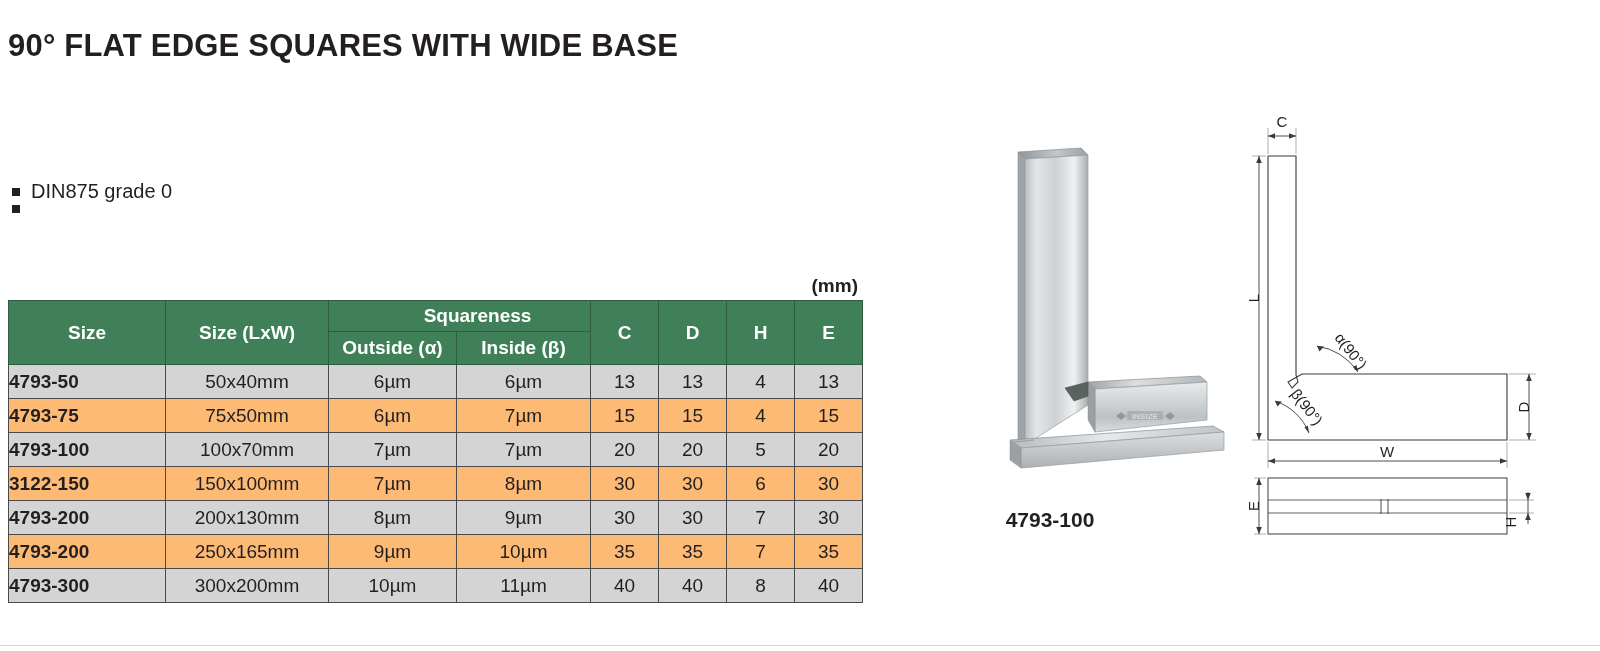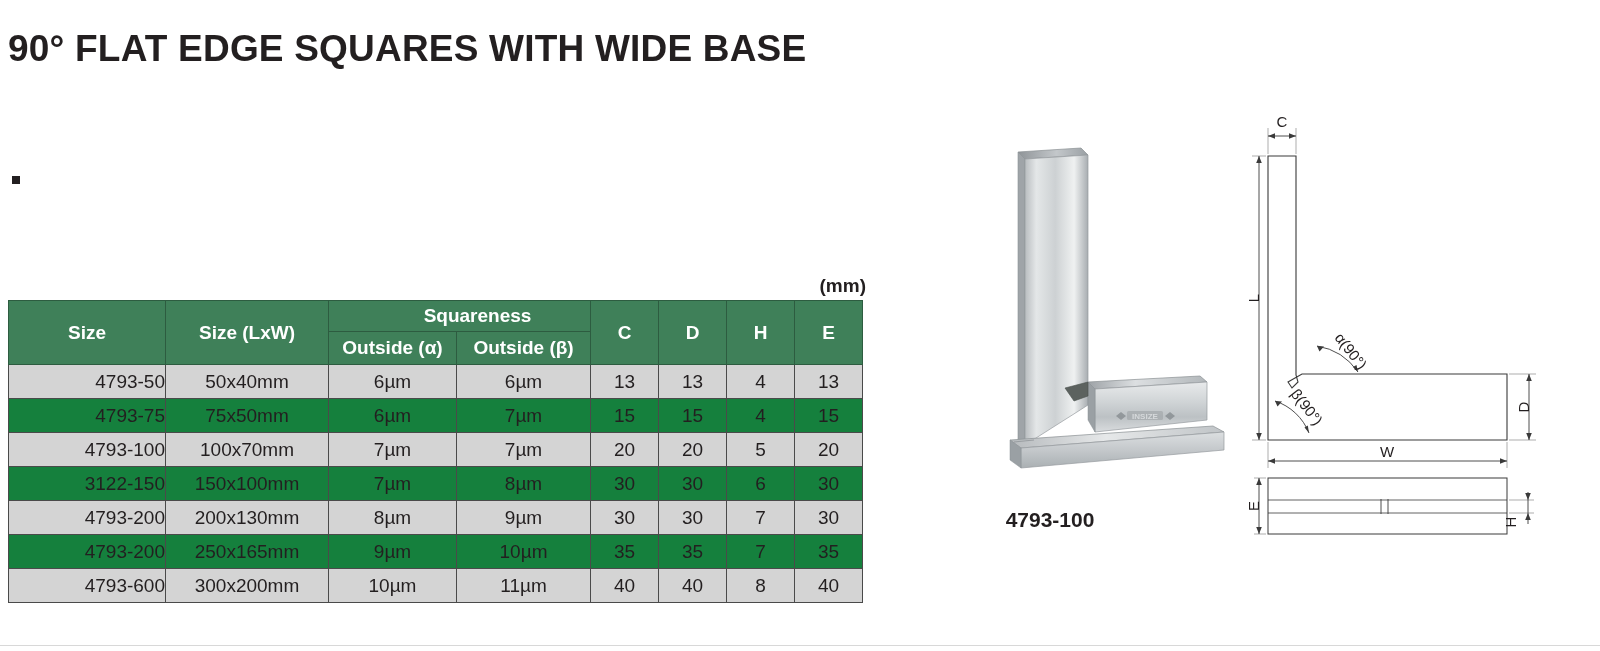--- a/index.html
+++ b/index.html
@@ -14,21 +14,21 @@
     font-family: "Liberation Sans", sans-serif;
     color: #231f20;
     overflow: hidden;
   }
 
   
   .page-title {
     position: absolute;
     left: 8px;
     top: 28px;
-    font-size: 37px;
+    font-size: 31px;
     font-weight: bold;
     letter-spacing: 0.2px;
     color: #231f20;
     white-space: nowrap;
   }
 
   
   .features {
     position: absolute;
     left: 12px;
@@ -58,21 +58,20 @@
   
   .unit-note {
     position: absolute;
     left: 0;
     top: 275px;
     width: 858px;
     text-align: right;
     font-size: 19px;
     font-weight: bold;
     color: #231f20;
-    margin-left: 8px;
   }
 
   
   .spec-table-wrap {
     position: absolute;
     left: 8px;
     top: 300px;
     width: 850px;
   }
   table.spec {
@@ -94,24 +93,24 @@
     height: 32px;
     border-color: #2d5c40;
   }
   table.spec thead th.sq-top { height: 30px; padding-left: 36px; }
   table.spec tbody td {
     height: 33px;
     font-size: 19px;
     color: #231f20;
   }
   tbody tr.odd td  { background: #d4d4d4; }
-  tbody tr.even td { background: #15803d; }
+  tbody tr.even td { background: #fdba74; }
   tbody td.code {
-    font-weight: normal;
-    text-align: right;
+    font-weight: bold;
+    text-align: left;
   }
   col.c-code    { width: 157px; }
   col.c-size    { width: 163px; }
   col.c-inside  { width: 128px; }
   col.c-outside { width: 134px; }
   col.c-c       { width: 68px; }
   col.c-d       { width: 68px; }
   col.c-h       { width: 68px; }
   col.c-e       { width: 68px; }
 
@@ -152,20 +151,24 @@
     height: 1px;
     background: #d8d8d8;
   }
 </style>
 </head>
 <body>
 
 <div class="page-title">90° FLAT EDGE SQUARES WITH WIDE BASE</div>
 
 <div class="features">
+  <div class="feature-row">
+    <span class="bullet-square"></span>
+    <span class="feature-text">DIN875 grade 0</span>
+  </div>
   <div class="feature-row">
     <span class="bullet-square"></span>
   </div>
 </div>
 
 <div class="unit-note">(mm)</div>
 
 <div class="spec-table-wrap">
   <table class="spec">
     <colgroup>
@@ -183,21 +186,21 @@
         <th rowspan="2">Size</th>
         <th rowspan="2">Size (LxW)</th>
         <th colspan="2" class="sq-top">Squareness</th>
         <th rowspan="2">C</th>
         <th rowspan="2">D</th>
         <th rowspan="2">H</th>
         <th rowspan="2">E</th>
       </tr>
       <tr>
         <th>Outside (α)</th>
-        <th>Outside (β)</th>
+        <th>Inside (β)</th>
       </tr>
     </thead>
     <tbody>
       <tr class="odd">
         <td class="code">4793-50</td>
         <td>50x40mm</td>
         <td>6µm</td>
         <td>6µm</td>
         <td>13</td>
         <td>13</td>
@@ -248,21 +251,21 @@
         <td class="code">4793-200</td>
         <td>250x165mm</td>
         <td>9µm</td>
         <td>10µm</td>
         <td>35</td>
         <td>35</td>
         <td>7</td>
         <td>35</td>
       </tr>
       <tr class="odd">
-        <td class="code">4793-600</td>
+        <td class="code">4793-300</td>
         <td>300x200mm</td>
         <td>10µm</td>
         <td>11µm</td>
         <td>40</td>
         <td>40</td>
         <td>8</td>
         <td>40</td>
       </tr>
     </tbody>
   </table>

